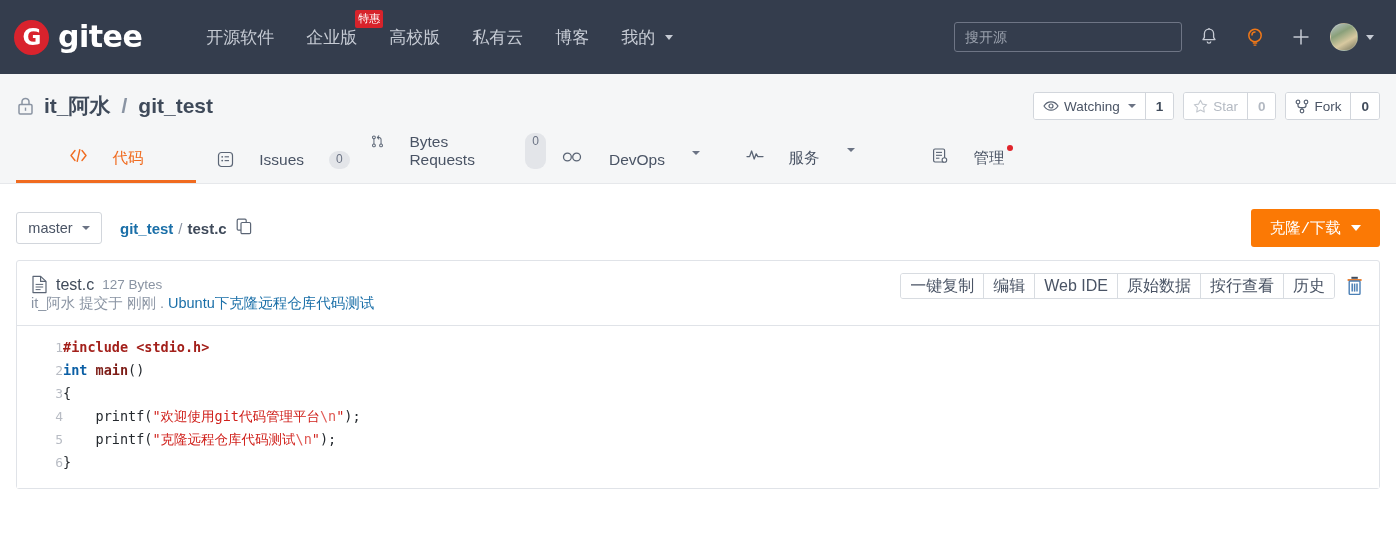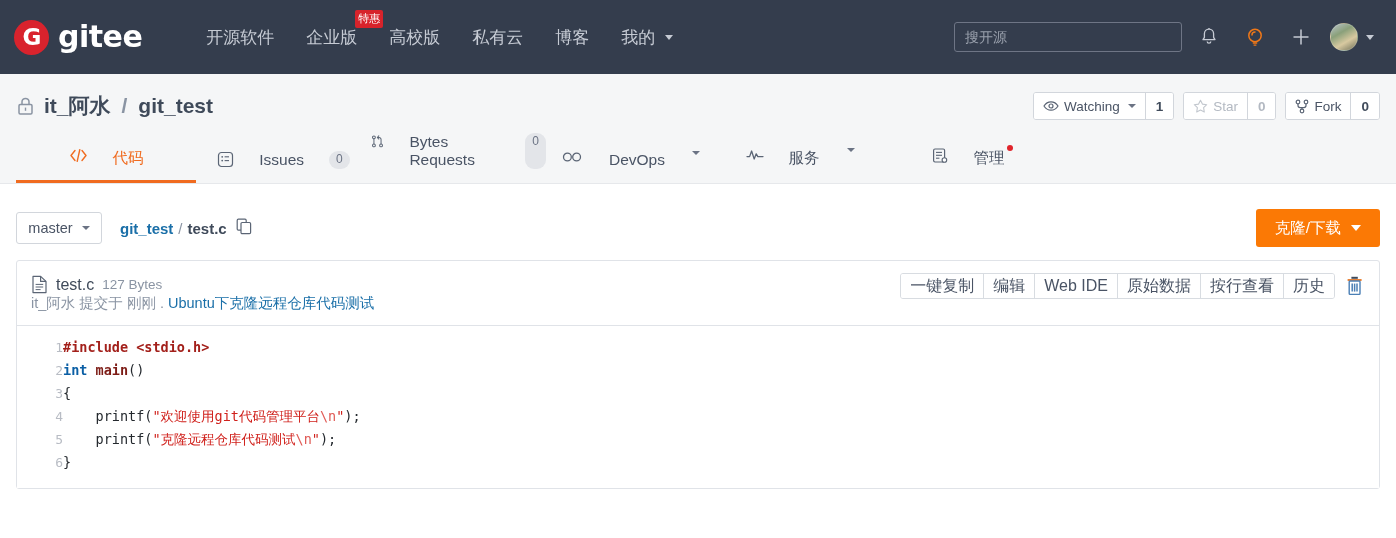--- a/index.html
+++ b/index.html
@@ -190,21 +190,21 @@
   .crumb a { color: #1a6fa8; text-decoration: none; cursor: pointer; }
   .crumb .slash { color: #8a94a3; font-weight: normal; }
   .crumb .cur { color: #3f4a5a; }
   .clone-btn {
     margin-left: auto;
     background: #fb7905; color: #fff;
     font-size: 15.5px; border-radius: 3px;
     height: 38px; padding: 0 19px;
     display: flex; align-items: center; gap: 10px;
     cursor: pointer; border: none;
-    font-family: Liberation Sans, sans-serif;
+    font-family: Liberation Mono, monospace;
   }
   .clone-caret {
     display: inline-block;
     border-left: 5px solid transparent;
     border-right: 5px solid transparent;
     border-top: 6px solid #ffffff;
   }
 
   
   .panel {

